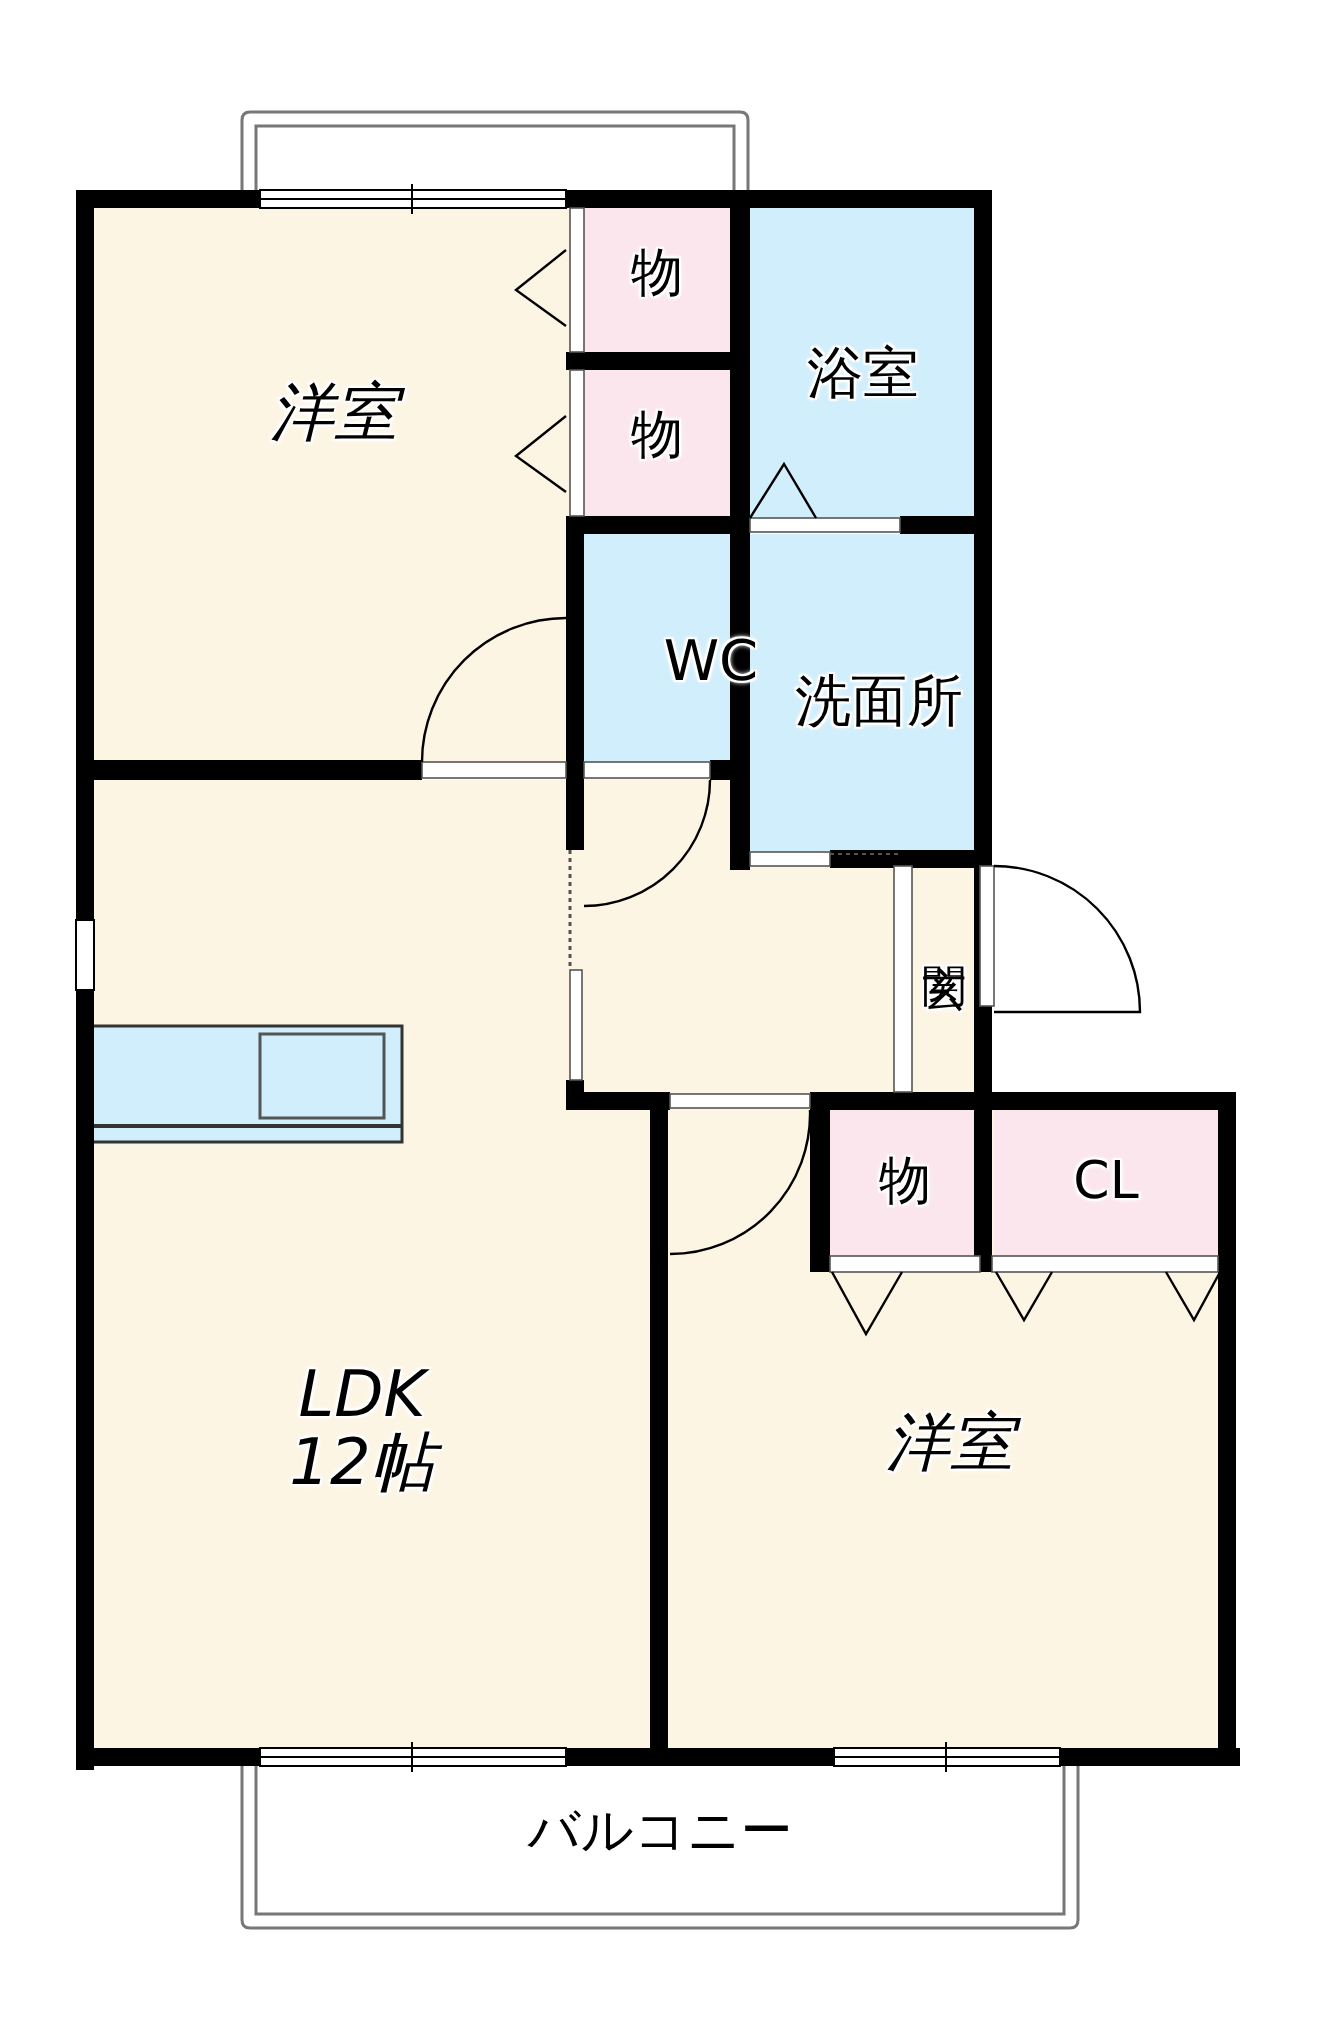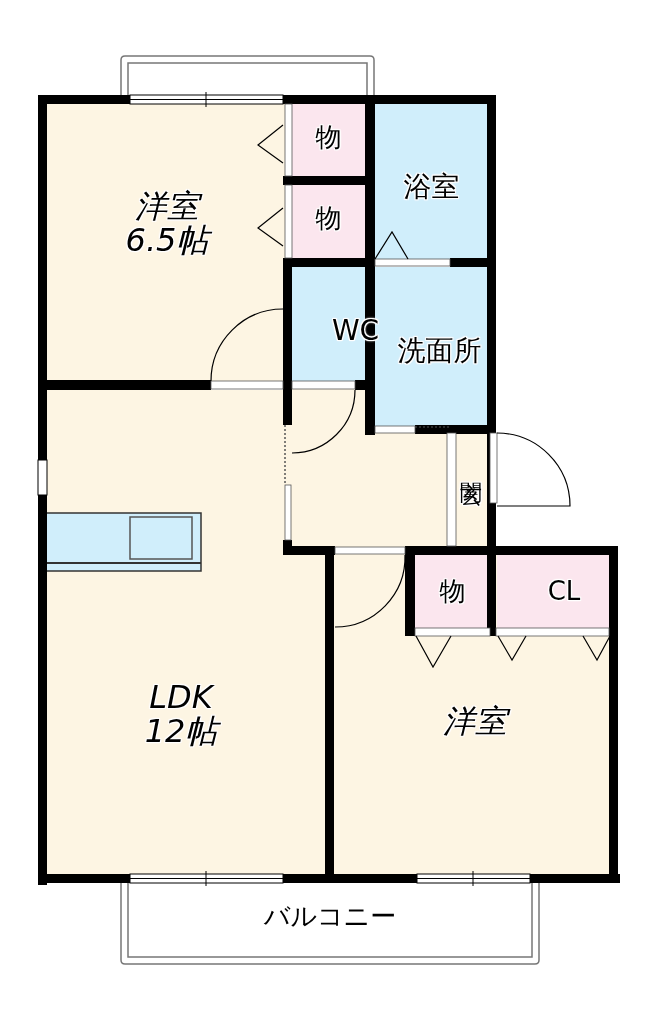--- a/index.html
+++ b/index.html
@@ -131,33 +131,32 @@
     <polyline points="283,208 258,228 283,246"></polyline>
     <polyline points="375,259 392,232 408,259"></polyline>
     <polyline points="416,636 433,667 451,636"></polyline>
     <polyline points="498,636 512,660 526,636"></polyline>
     <polyline points="583,636 597,660 610,636"></polyline>
   </g>
 </svg>
 
 <div class="label big" style="left:92px; top:190px; width:150px;">
   <div>洋室</div>
-  <div>6.5帖</div>
 </div>
 
 <div class="label big" style="left:96px; top:681px; width:170px;">
   <div>LDK</div>
   <div>12帖</div>
 </div>
 
 <div class="label big" style="left:395px; top:705px; width:160px;">
   <div>洋室</div>
 </div>
 
 <div class="label mid" style="left:292px; top:124px; width:73px;">物</div>
 <div class="label mid" style="left:292px; top:205px; width:73px;">物</div>
 <div class="label small" style="left:375px; top:172px; width:113px;">浴室</div>
 <div class="label small" style="left:292px; top:316px; width:73px;padding-left:27px;">WC</div>
 <div class="label small" style="left:383px; top:336px; width:113px;text-align:center;">洗面所</div>
 <div class="label vert" style="left:460px; top:465px;">玄関</div>
 <div class="label mid" style="left:415px; top:578px; width:75px;">物</div>
-<div class="label mid" style="left:497px; top:578px; width:112px;margin-left:11px;">CL</div>
+<div class="label mid" style="left:497px; top:578px; width:112px;">CL</div>
 <div class="label mid" style="left:128px; top:903px; width:404px;">バルコニー</div>
 
 </body></html>

